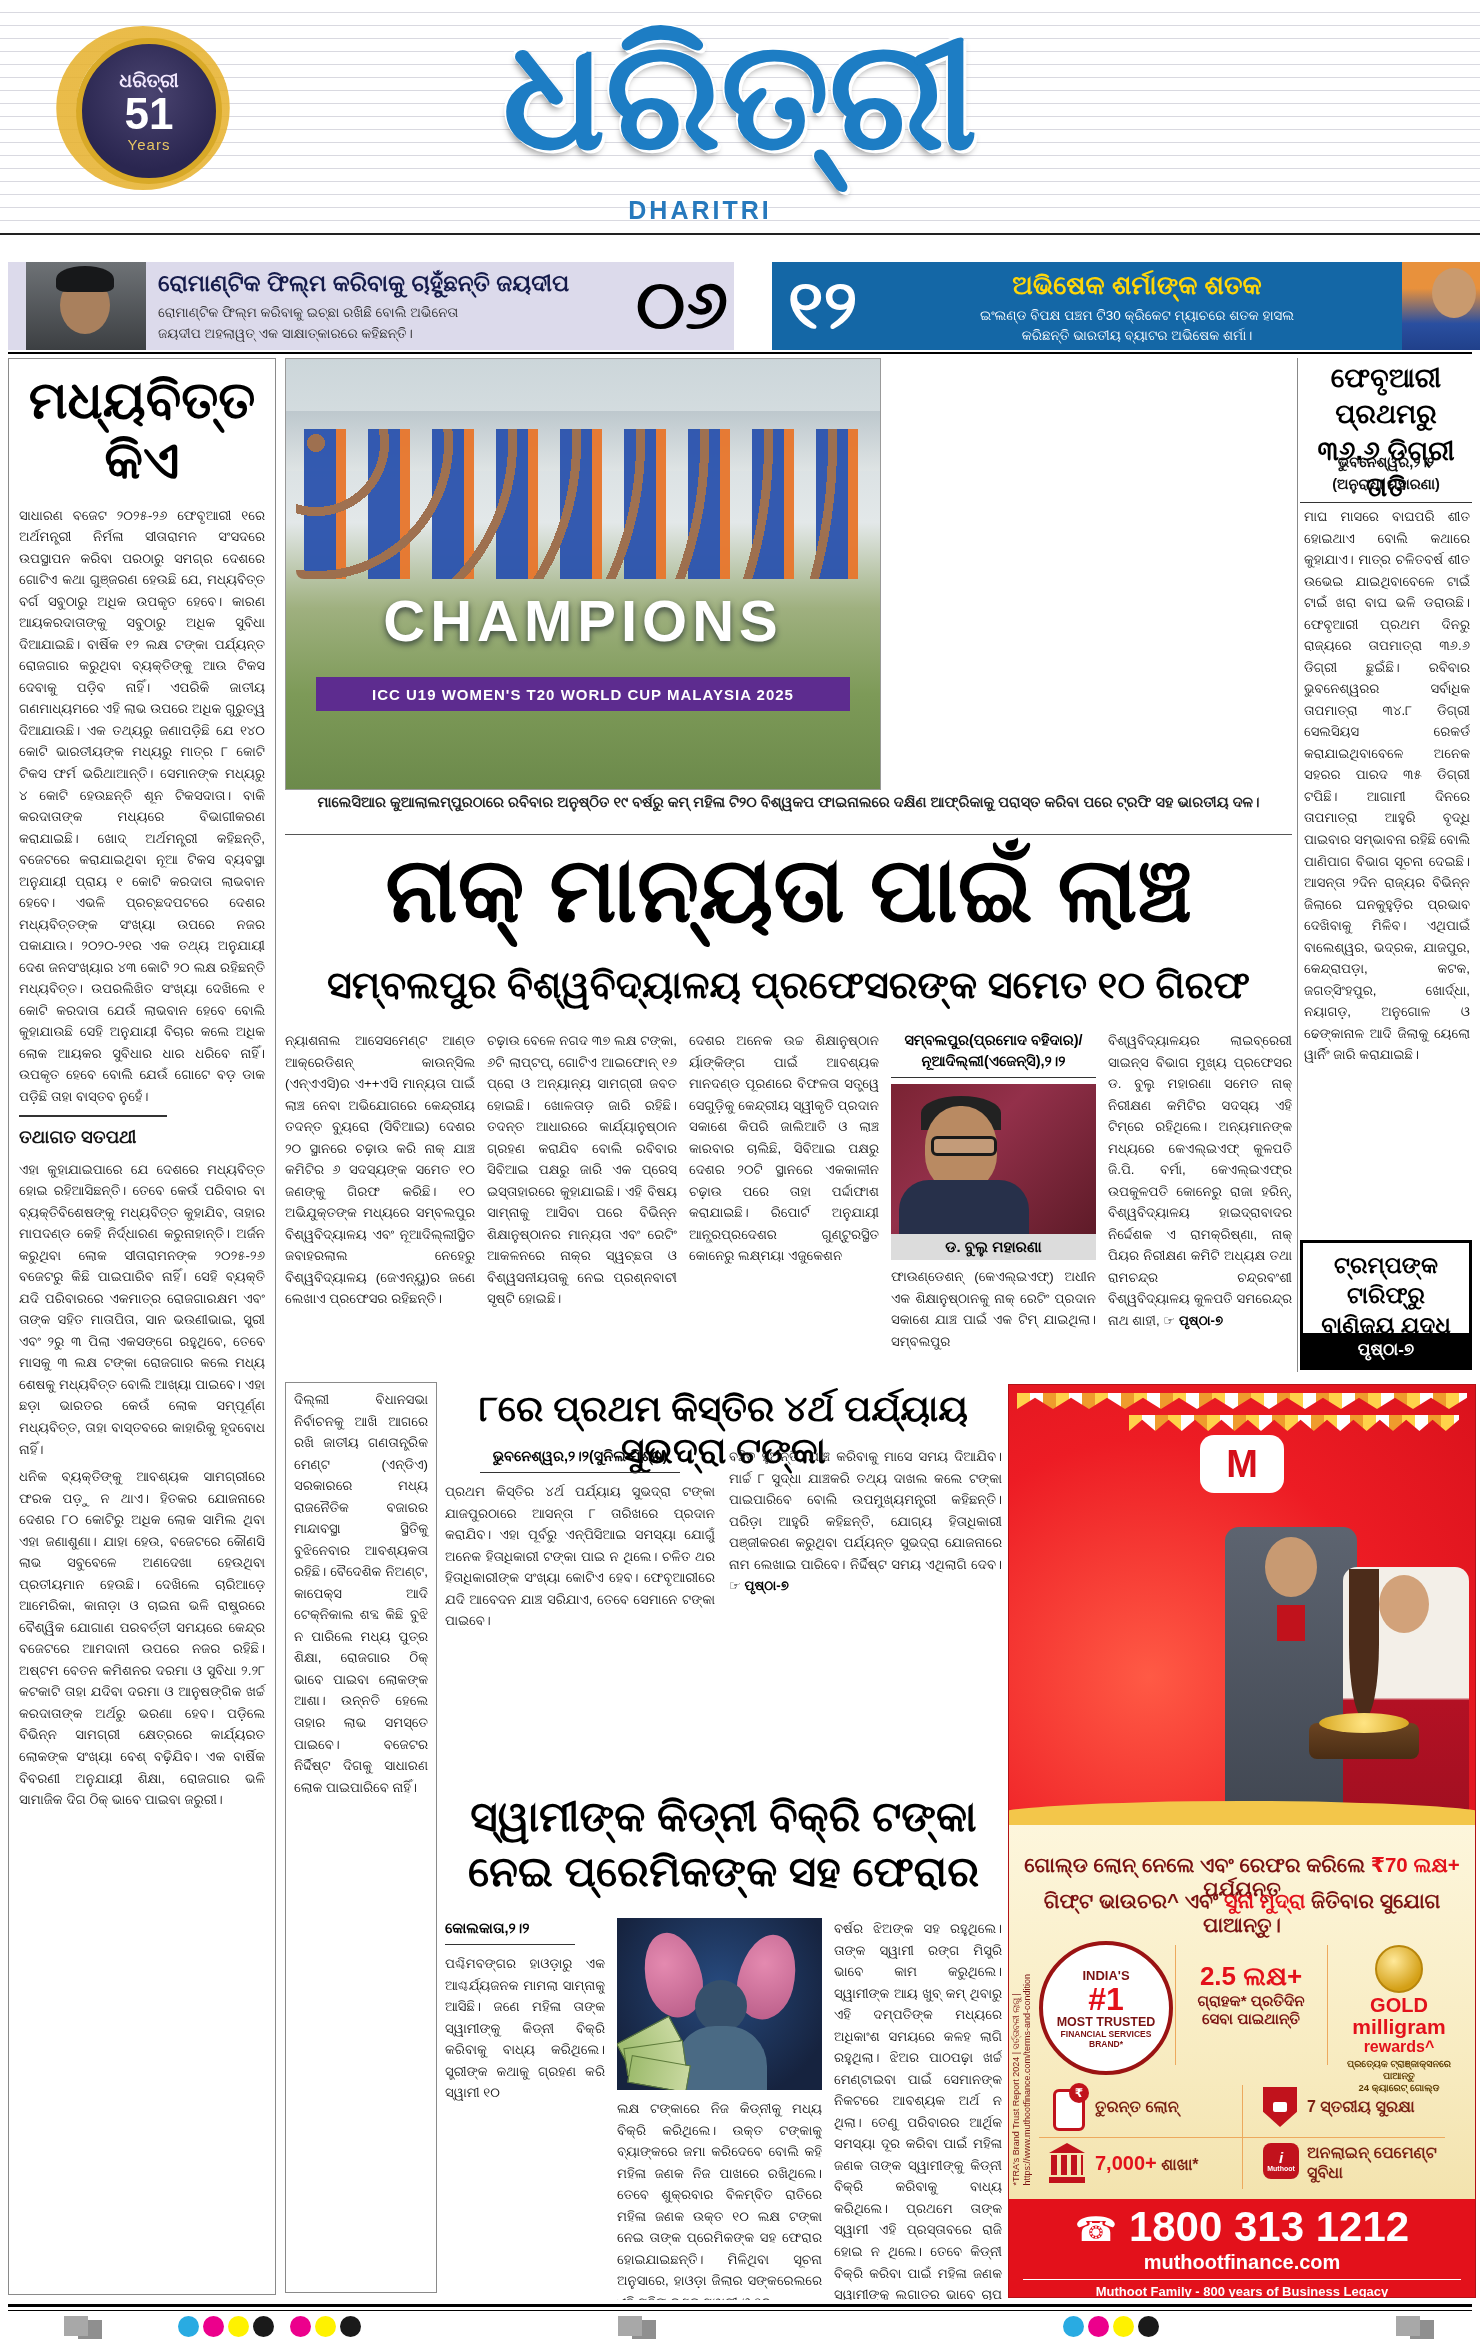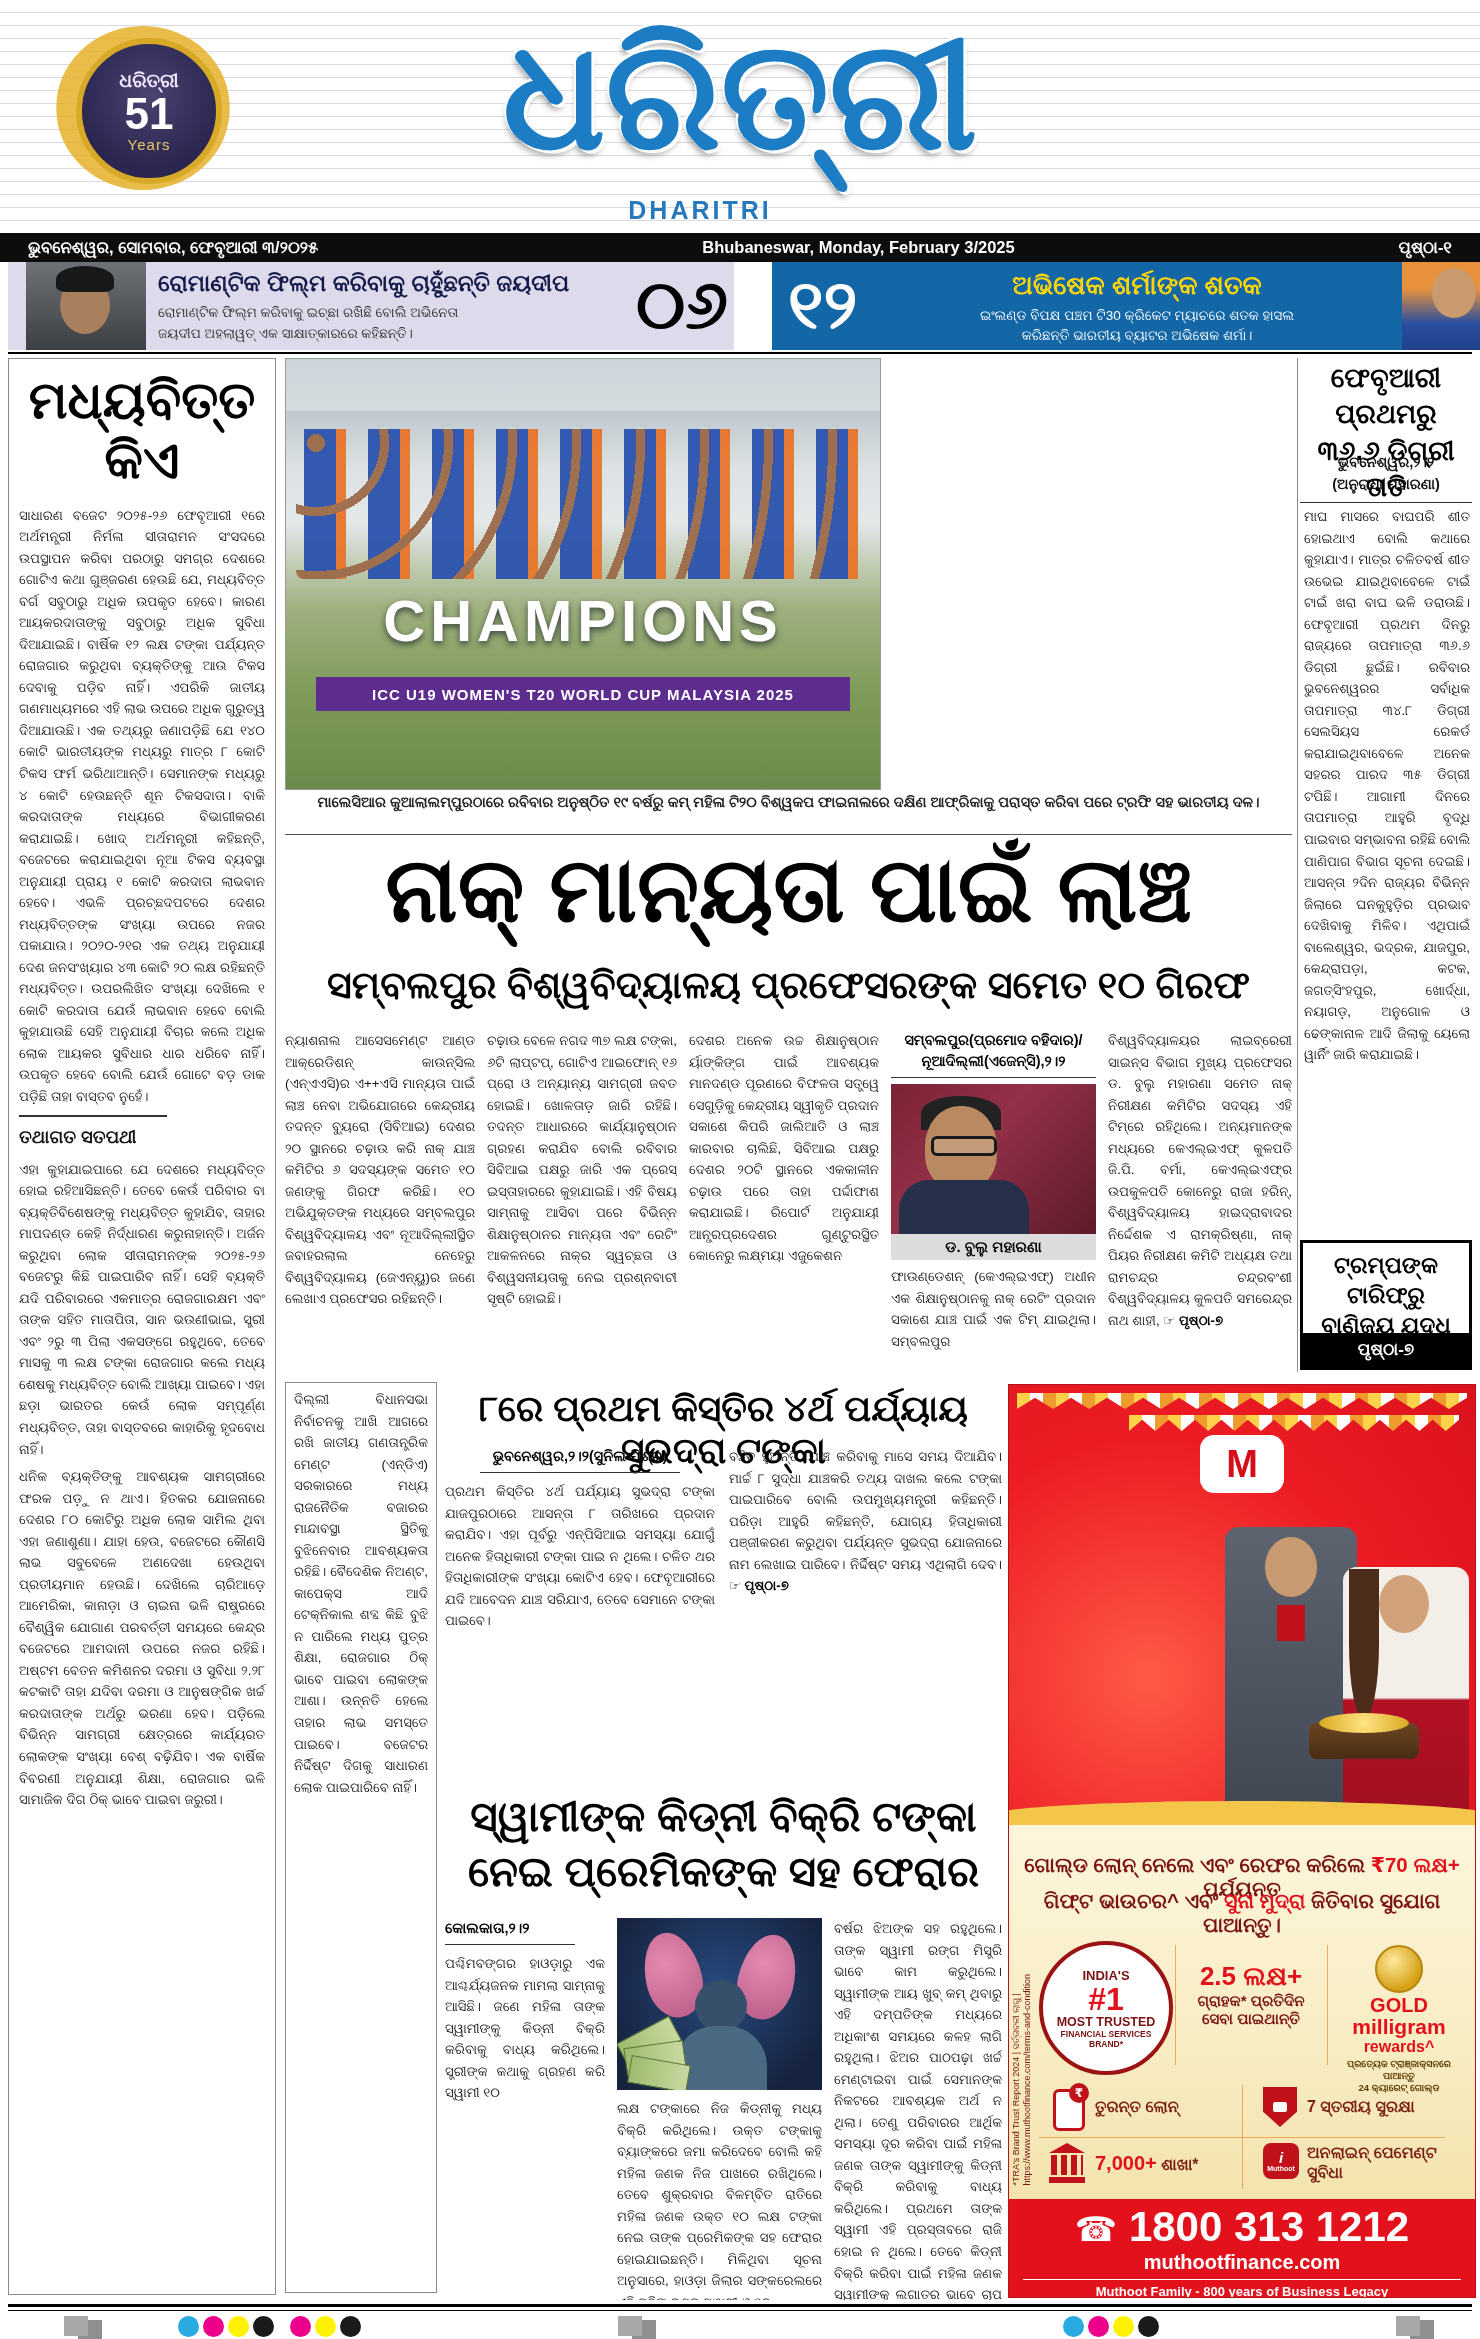--- a/index.html
+++ b/index.html
@@ -181,25 +181,20 @@
       <div class="disc">
         <div class="b-brand">ଧରିତ୍ରୀ</div>
         <div class="b-years">51</div>
         <div class="b-label">Years</div>
       </div>
     </div>
     <div class="abs logo-odia">ଧରିତ୍ରୀ</div>
     <div class="abs logo-eng">DHARITRI</div>
   </div>
 
-  <div class="abs datebar">
-    <span>ଭୁବନେଶ୍ୱର, ସୋମବାର, ଫେବୃଆରୀ ୩/୨୦୨୫</span>
-    <span>Bhubaneswar, Monday, February 3/2025</span>
-    <span>ପୃଷ୍ଠା-୧</span>
-  </div>
 
   <div class="abs teasers">
     <div class="tsl">
       <div class="ts-photo" style="left:18px;top:0;width:120px;height:88px;background:linear-gradient(180deg,#6e7276,#3c3f42);">
         <div class="ts-head" style="left:34px;top:14px;width:50px;height:58px;background:#a9805d;"></div>
         <div class="ts-head" style="left:30px;top:4px;width:58px;height:26px;background:#17181a;border-radius:50% 50% 20% 20%;"></div>
       </div>
       <div class="tsl-h">ରୋମାଣ୍ଟିକ ଫିଲ୍ମ କରିବାକୁ ଚାହୁଁଛନ୍ତି ଜୟଦୀପ</div>
       <div class="tsl-l1">ରୋମାଣ୍ଟିକ ଫିଲ୍ମ କରିବାକୁ ଇଚ୍ଛା ରଖିଛି ବୋଲି ଅଭିନେତା</div>
       <div class="tsl-l2">ଜୟଦୀପ ଅହଲାୱତ୍ ଏକ ସାକ୍ଷାତ୍କାରରେ କହିଛନ୍ତି।</div>

